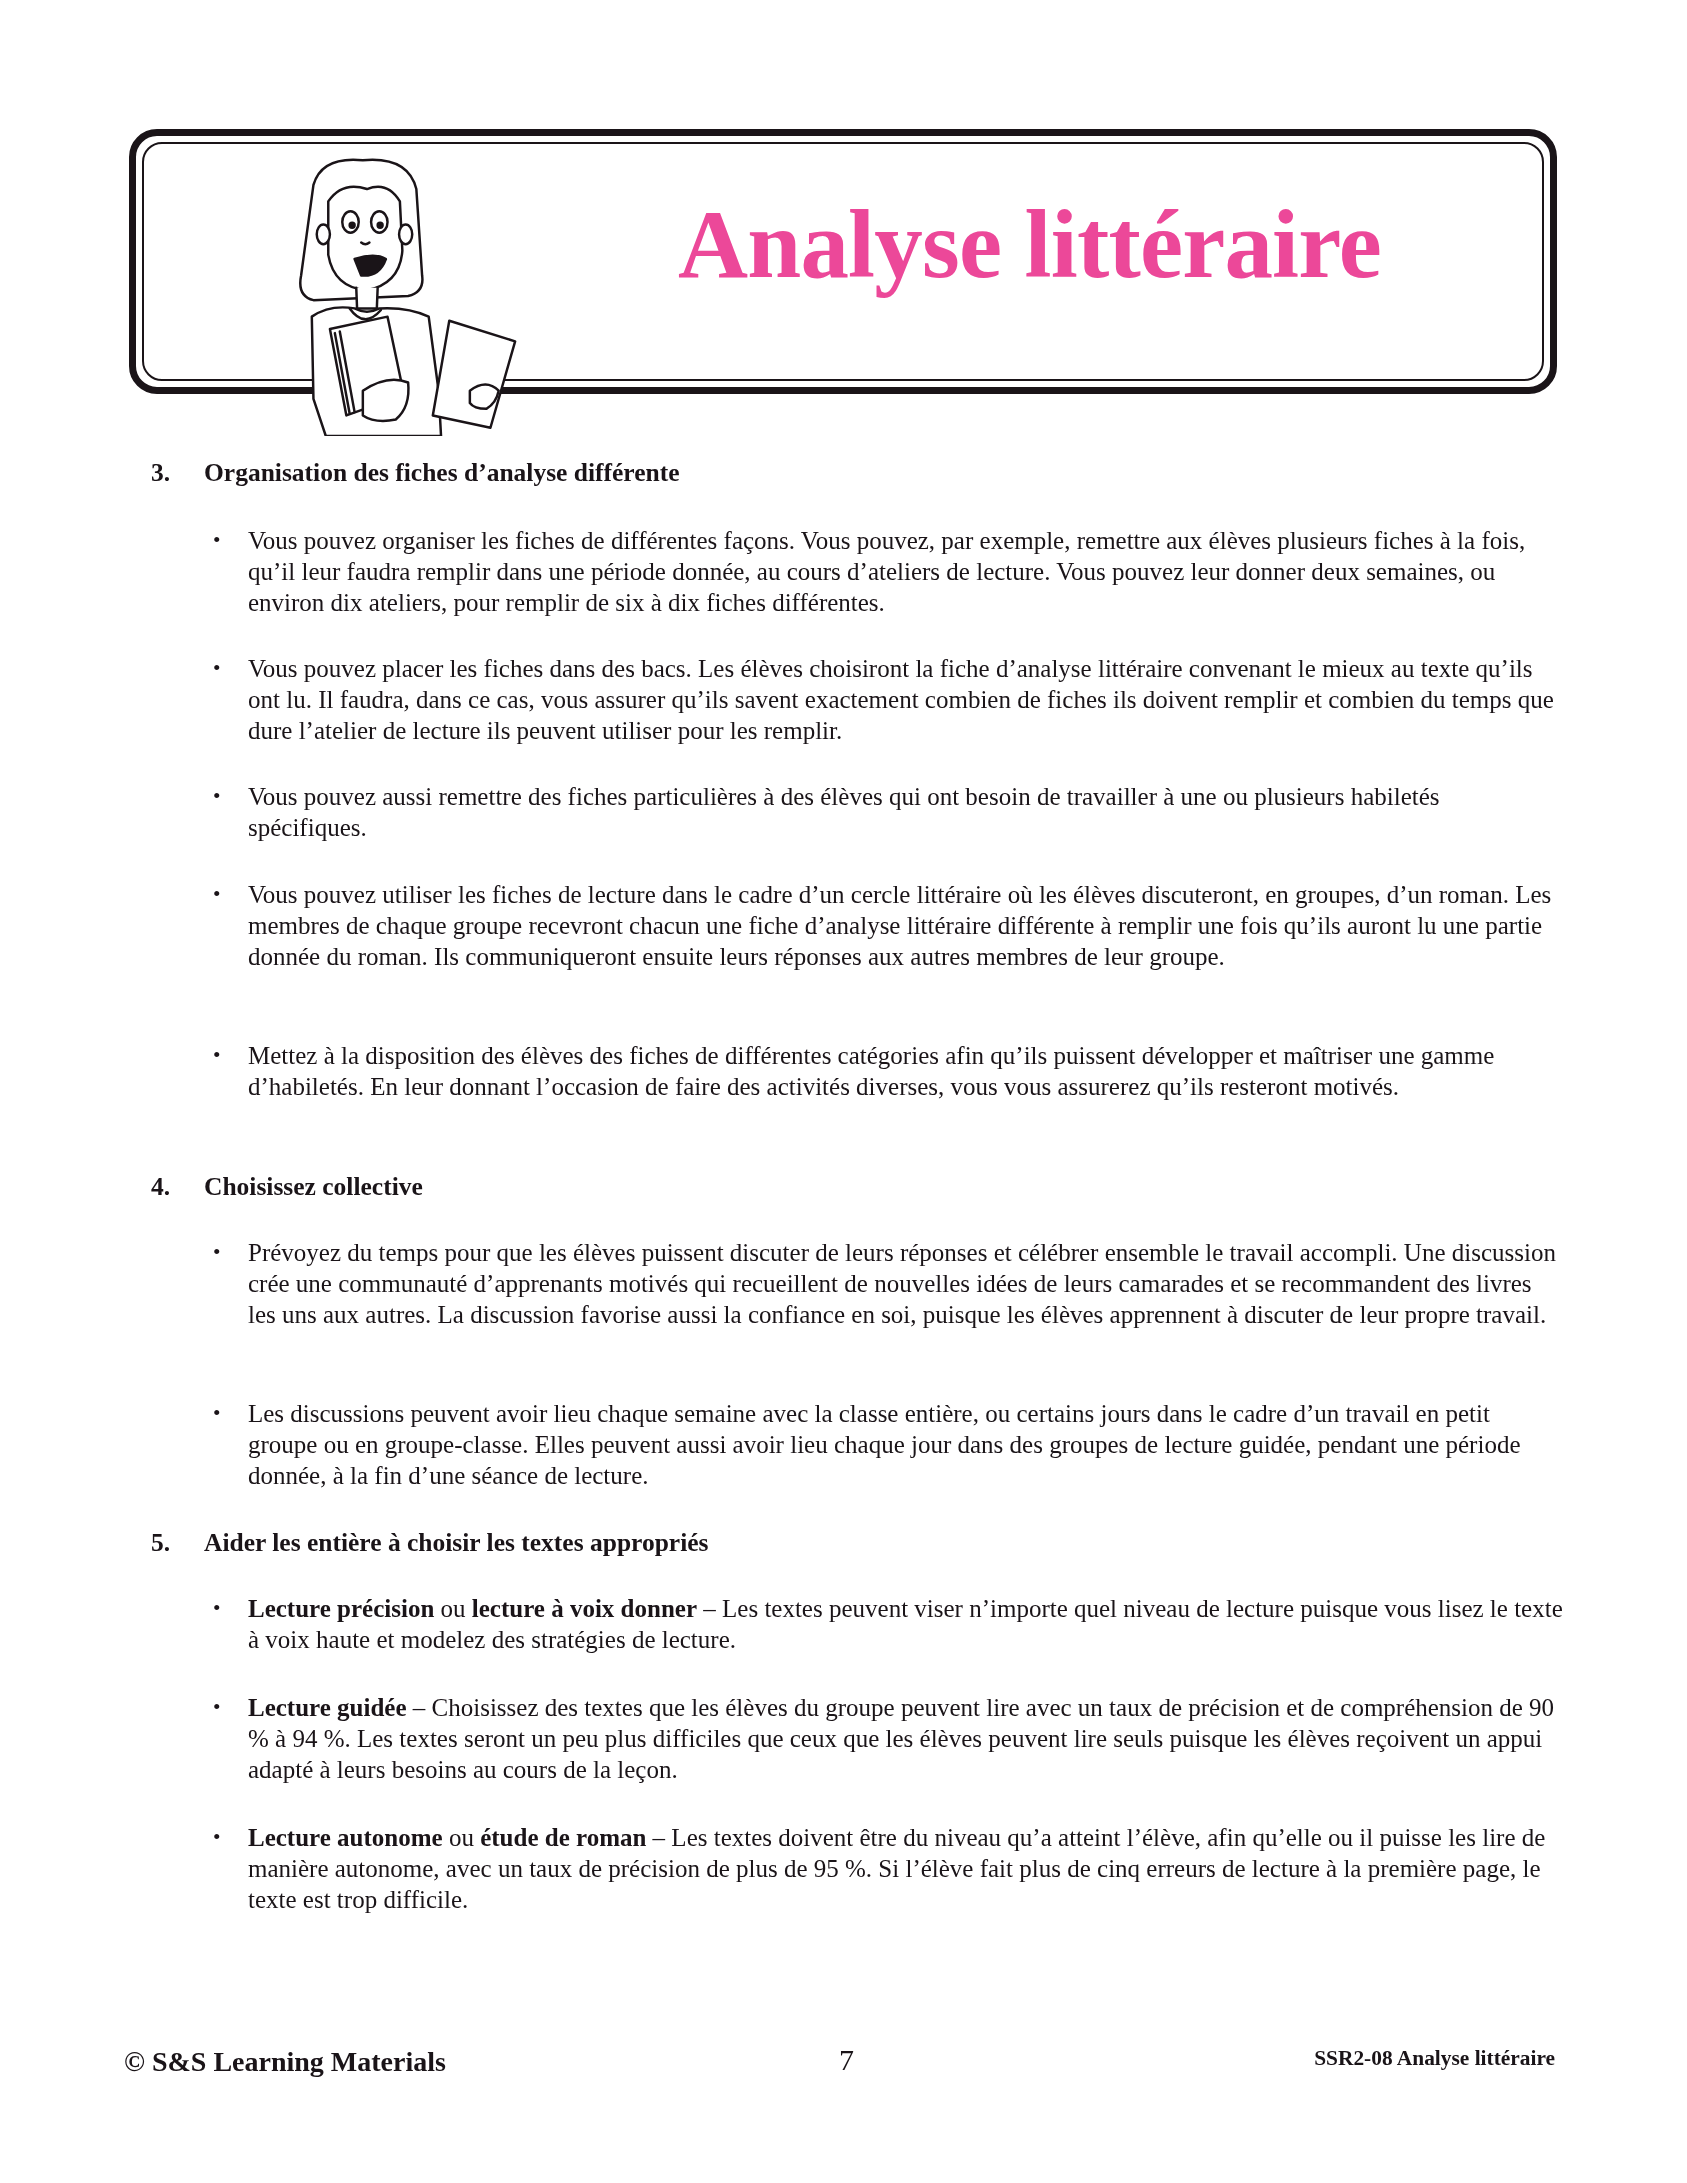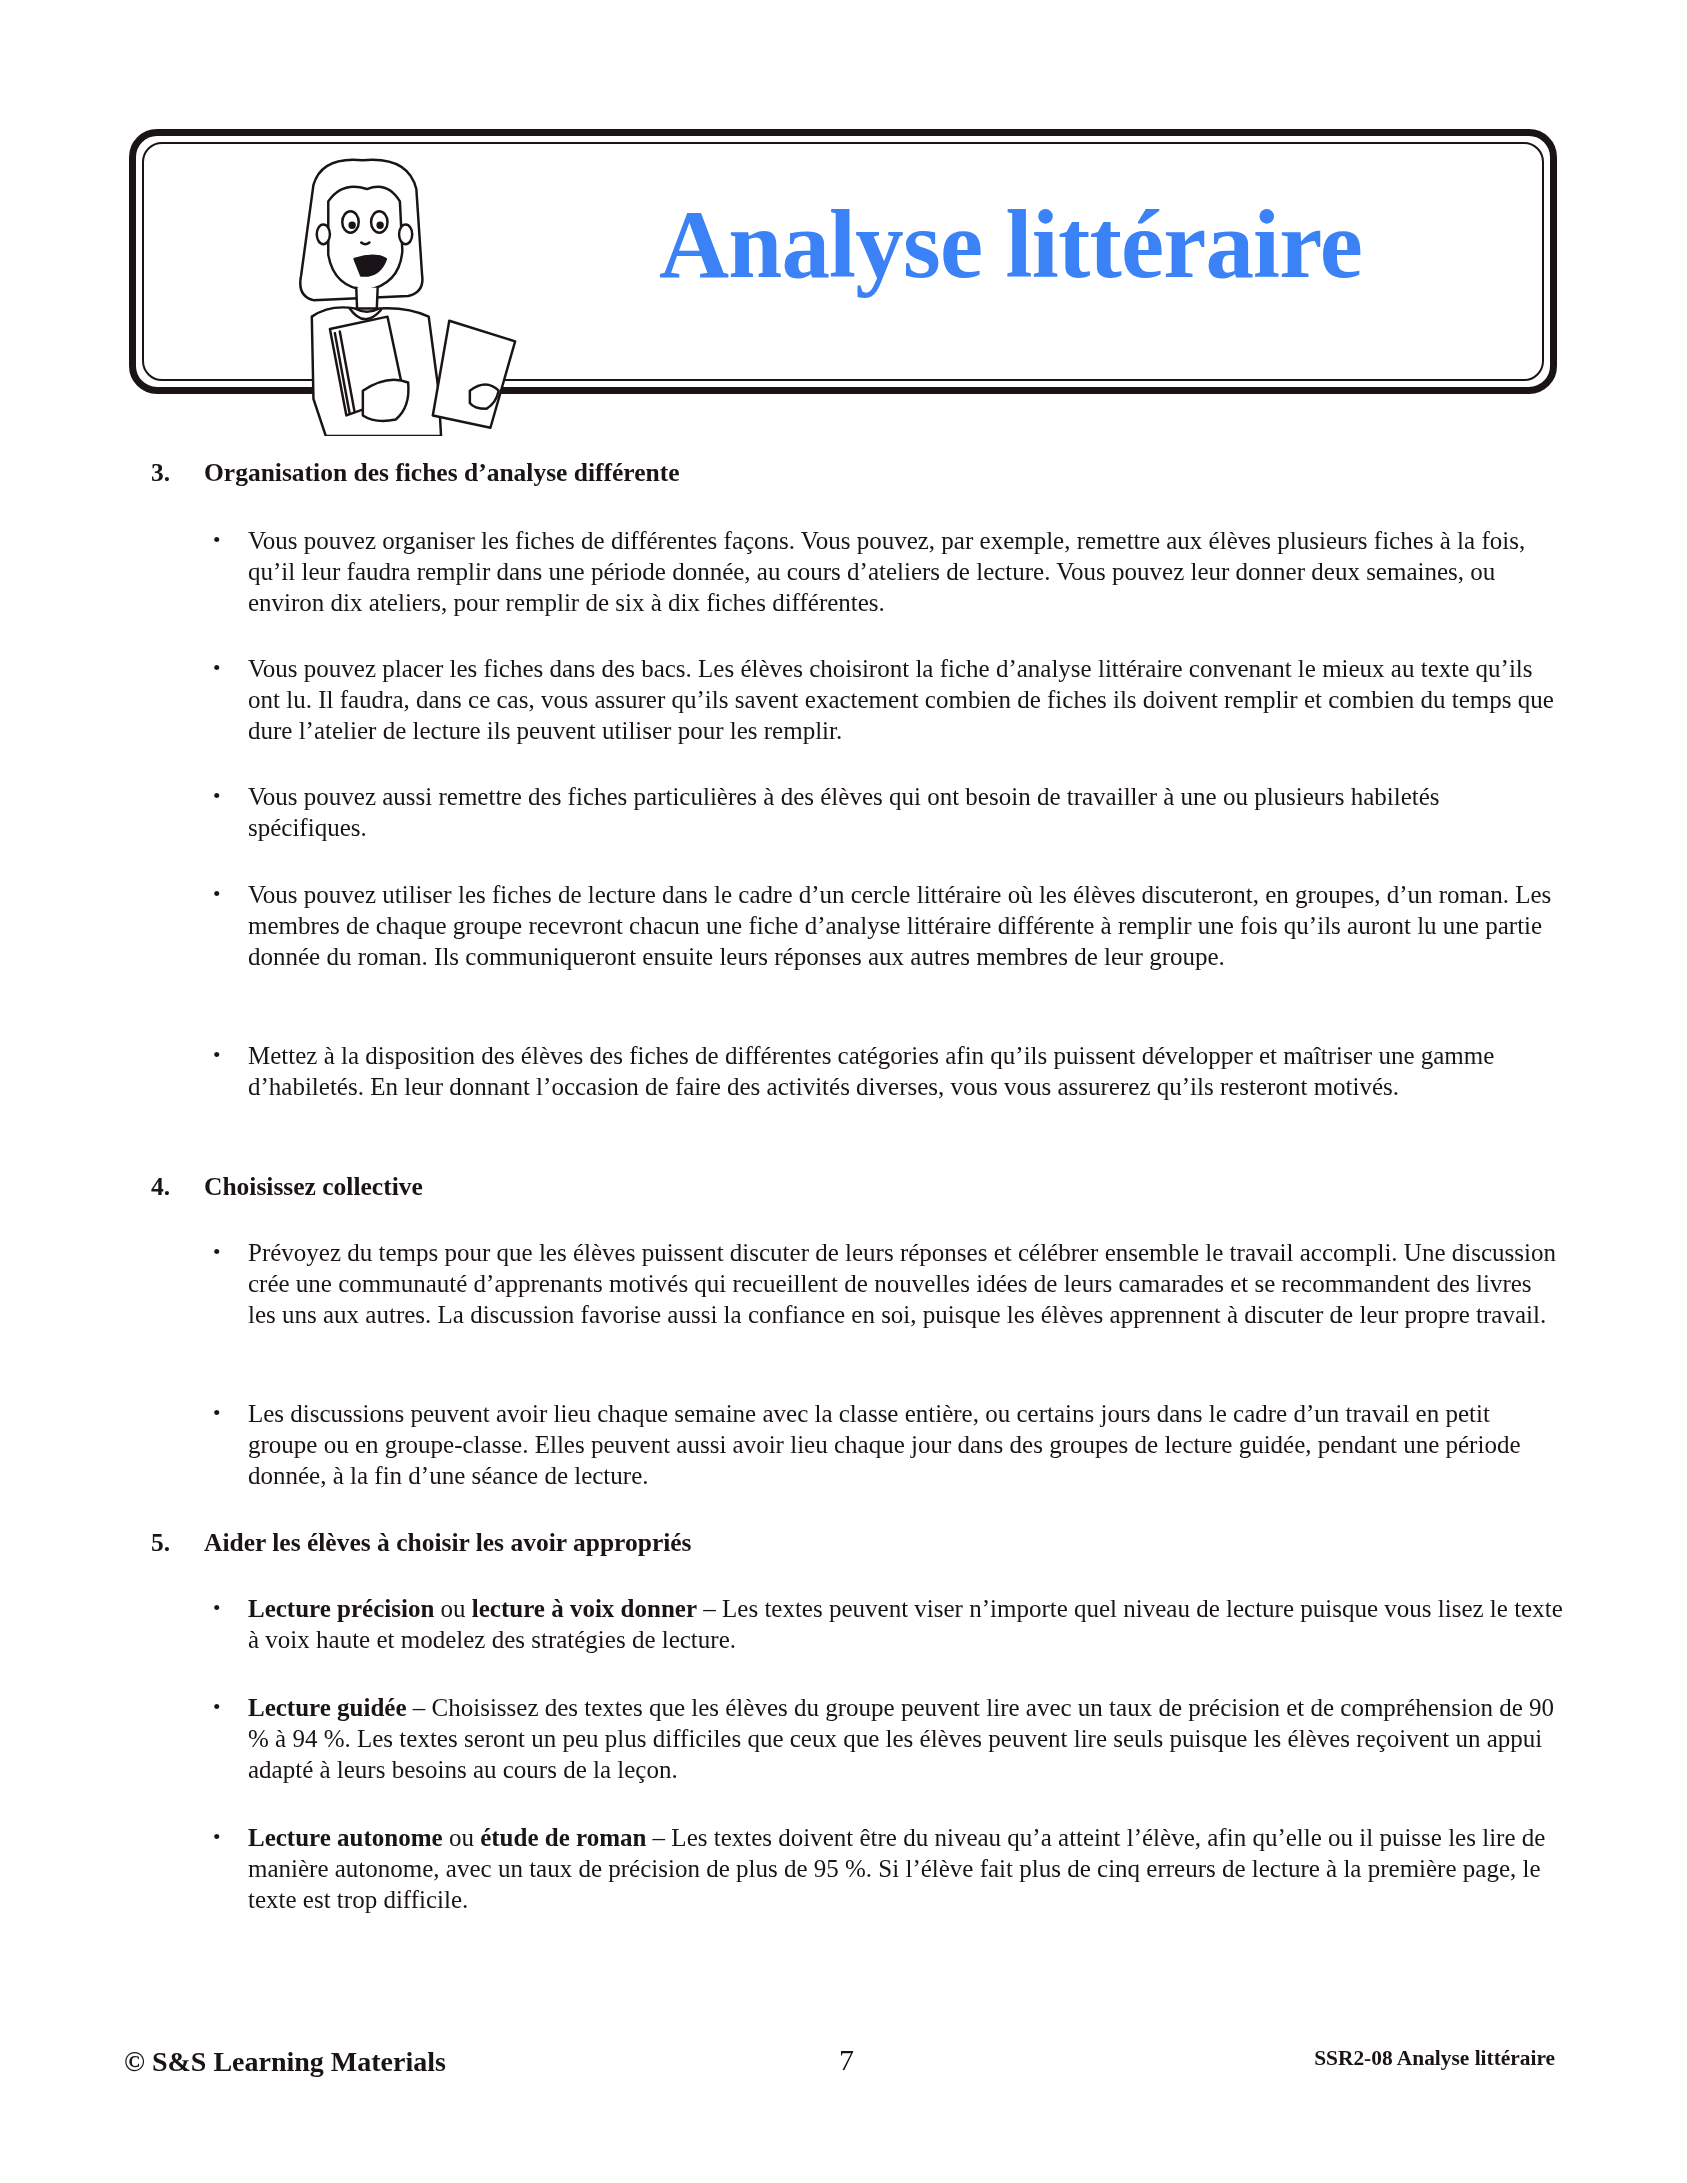--- a/index.html
+++ b/index.html
@@ -10,24 +10,24 @@
   }
   .header-frame {
     position: absolute; left: 129px; top: 129px; width: 1428px; height: 265px;
     border: 7.4px solid #1a1418; border-radius: 28px; box-sizing: border-box;
   }
   .header-frame-inner {
     position: absolute; left: 5.8px; top: 5.8px; right: 5.8px; bottom: 5.8px;
     border: 2.5px solid #1a1418; border-radius: 20px; background: #fff;
   }
   .page-title {
-    position: absolute; left: 659px; top: 196px;
+    position: absolute; left: 678px; top: 196px;
     font-family: "Liberation Serif", "DejaVu Serif", serif;
     font-weight: bold; font-size: 97px; letter-spacing: -0.8px;
-    color: #3b82f6; line-height: 1; white-space: nowrap; text-align: right;
+    color: #ec4899; line-height: 1; white-space: nowrap; text-align: right;
   }
   .mascot {
     position: absolute; left: 264px; top: 152px; width: 280px; height: 284px;
   }
   .content {
     position: absolute; left: 0; top: 0; width: 1687px;
     font-family: "Liberation Serif", "DejaVu Serif", serif;
   }
   .section-heading {
     position: absolute; left: 151px; font-weight: bold; font-size: 25.5px;
@@ -128,21 +128,21 @@
   <div class="bullet" style="top:1237px;">
     <span class="dot">•</span>
     <span class="text">Prévoyez du temps pour que les élèves puissent discuter de leurs réponses et célébrer ensemble le travail accompli. Une discussion crée une communauté d’apprenants motivés qui recueillent de nouvelles idées de leurs camarades et se recommandent des livres les uns aux autres. La discussion favorise aussi la confiance en soi, puisque les élèves apprennent à discuter de leur propre travail.</span>
   </div>
   <div class="bullet" style="top:1398px;">
     <span class="dot">•</span>
     <span class="text">Les discussions peuvent avoir lieu chaque semaine avec la classe entière, ou certains jours dans le cadre d’un travail en petit groupe ou en groupe-classe. Elles peuvent aussi avoir lieu chaque jour dans des groupes de lecture guidée, pendant une période donnée, à la fin d’une séance de lecture.</span>
   </div>
 
   <div class="section-heading" style="top:1528px;">
-    <span class="num">5.</span><span>Aider les élèves à choisir les avoir appropriés</span>
+    <span class="num">5.</span><span>Aider les entière à choisir les textes appropriés</span>
   </div>
 
   <div class="bullet" style="top:1593px;">
     <span class="dot">•</span>
     <span class="text"><b>Lecture précision</b><span> ou </span><b>lecture à voix donner</b><span> – Les textes peuvent viser n’importe quel niveau de lecture puisque vous lisez le texte à voix haute et modelez des stratégies de lecture.</span></span>
   </div>
   <div class="bullet" style="top:1692px;">
     <span class="dot">•</span>
     <span class="text"><b>Lecture guidée</b><span> – Choisissez des textes que les élèves du groupe peuvent lire avec un taux de précision et de compréhension de 90 % à 94 %. Les textes seront un peu plus difficiles que ceux que les élèves peuvent lire seuls puisque les élèves reçoivent un appui adapté à leurs besoins au cours de la leçon.</span></span>
   </div>

